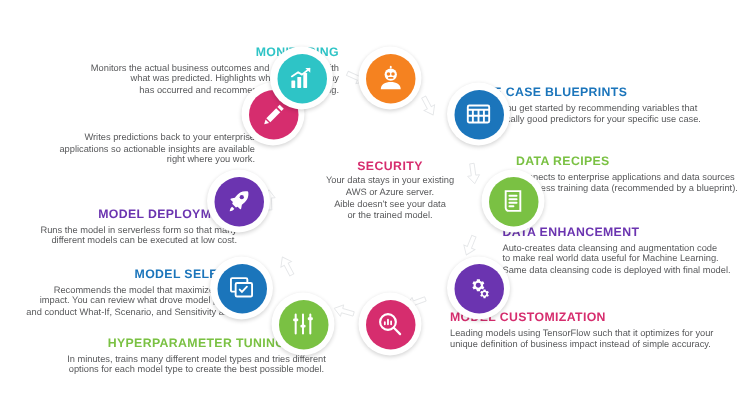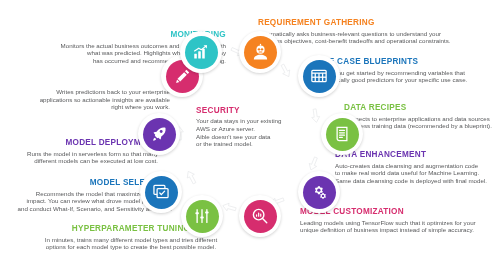--- a/index.html
+++ b/index.html
@@ -56,20 +56,21 @@
     position:absolute;
     width:15px;height:11px;
     opacity:.55;
   }
   .arrow svg{display:block;width:100%;height:100%;}
 
   
   #center{
     position:absolute;
     left:46px;top:76px;width:128px;
+    text-align:center;
   }
   #center .ttl{font-size:8.2px;font-weight:bold;letter-spacing:.3px;color:#d62d6e;margin:0 0 2px 0;}
   #center .body{font-size:6.2px;line-height:7.8px;color:#58595b;margin:0;}
 </style>
 </head>
 <body>
 
 <div id="stage">
 
   <div class="block ta-r" style="left:10px;top:30px;width:216px;">
@@ -140,27 +141,20 @@
   </div>
 
   <div class="block ta-l" style="left:317px;top:57px;width:170px;">
     <div class="ttl" style="color:#1b75bb;">USE CASE BLUEPRINTS</div>
     <div class="body">
       <div>Helps you get started by recommending variables that</div>
       <div>are typically good predictors for your specific use case.</div>
     </div>
   </div>
 
-  <div class="block ta-l" style="left:258px;top:18px;width:240px;">
-    <div class="ttl" style="color:#f58220;">REQUIREMENT GATHERING</div>
-    <div class="body">
-      <div>Automatically asks business-relevant questions to understand your</div>
-      <div>business objectives, cost-benefit tradeoffs and operational constraints.</div>
-    </div>
-  </div>
 
   <div id="ring">
 
     <div class="arrow" style="left:80px;top:16px;transform:rotate(24deg);">
       <svg viewBox="0 0 30 20">
           <path d="M2 7 h16 v-5 l11 8 -11 8 v-5 h-16 z" fill="#ffffff" stroke="#cfd2d6" stroke-width="1.2"></path>
         </svg>
     </div>
     <div class="arrow" style="left:128px;top:35px;transform:rotate(62deg);">
       <svg viewBox="0 0 30 20">

